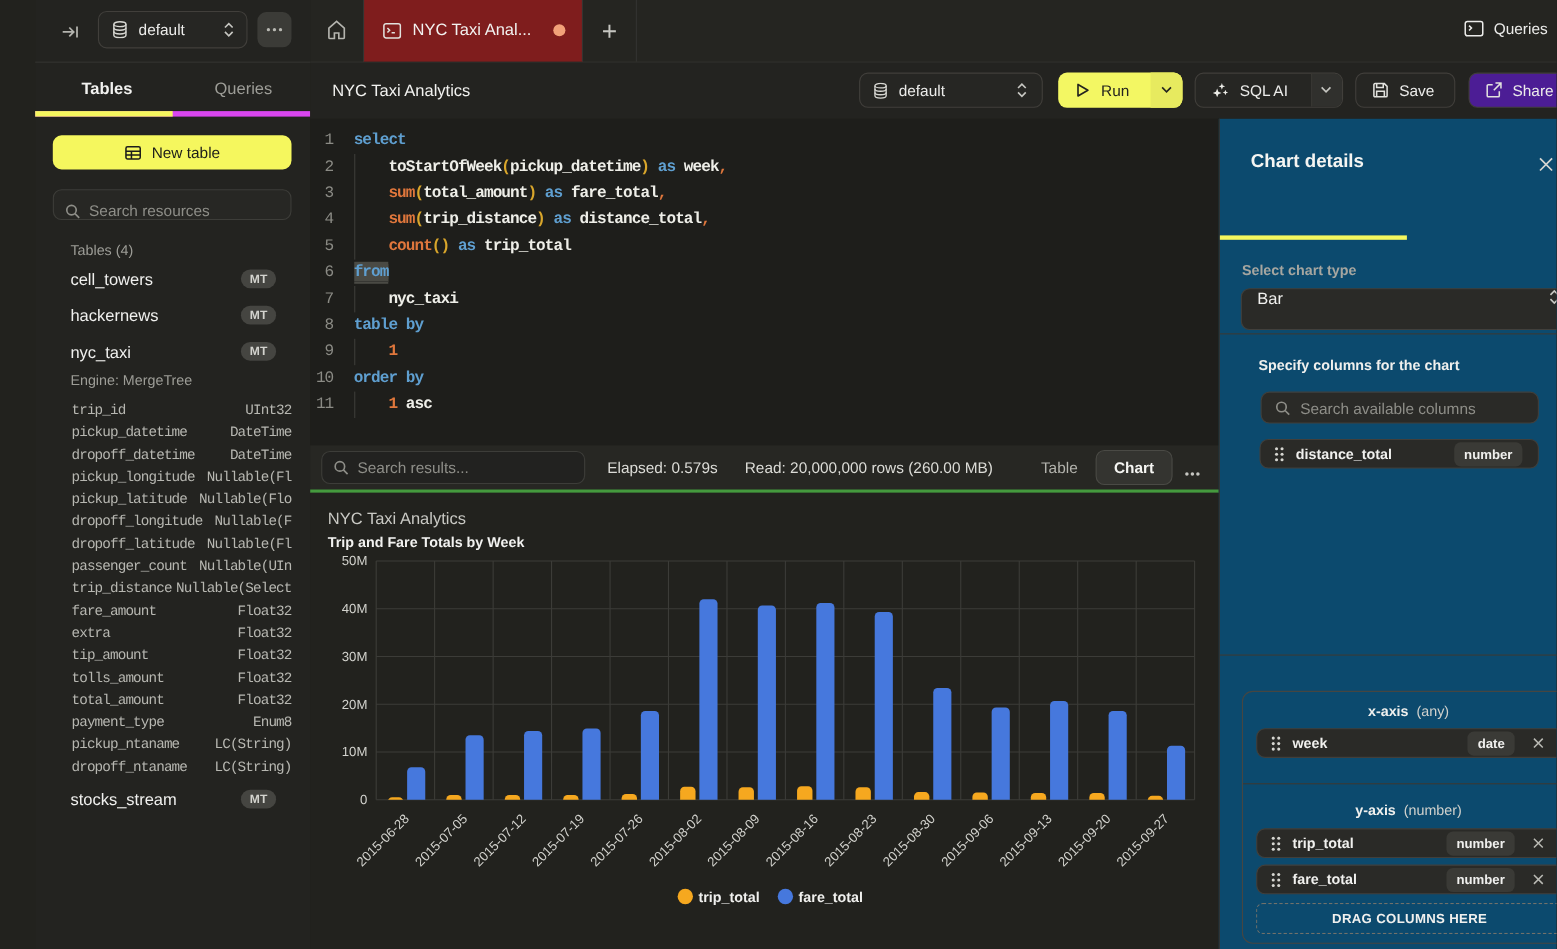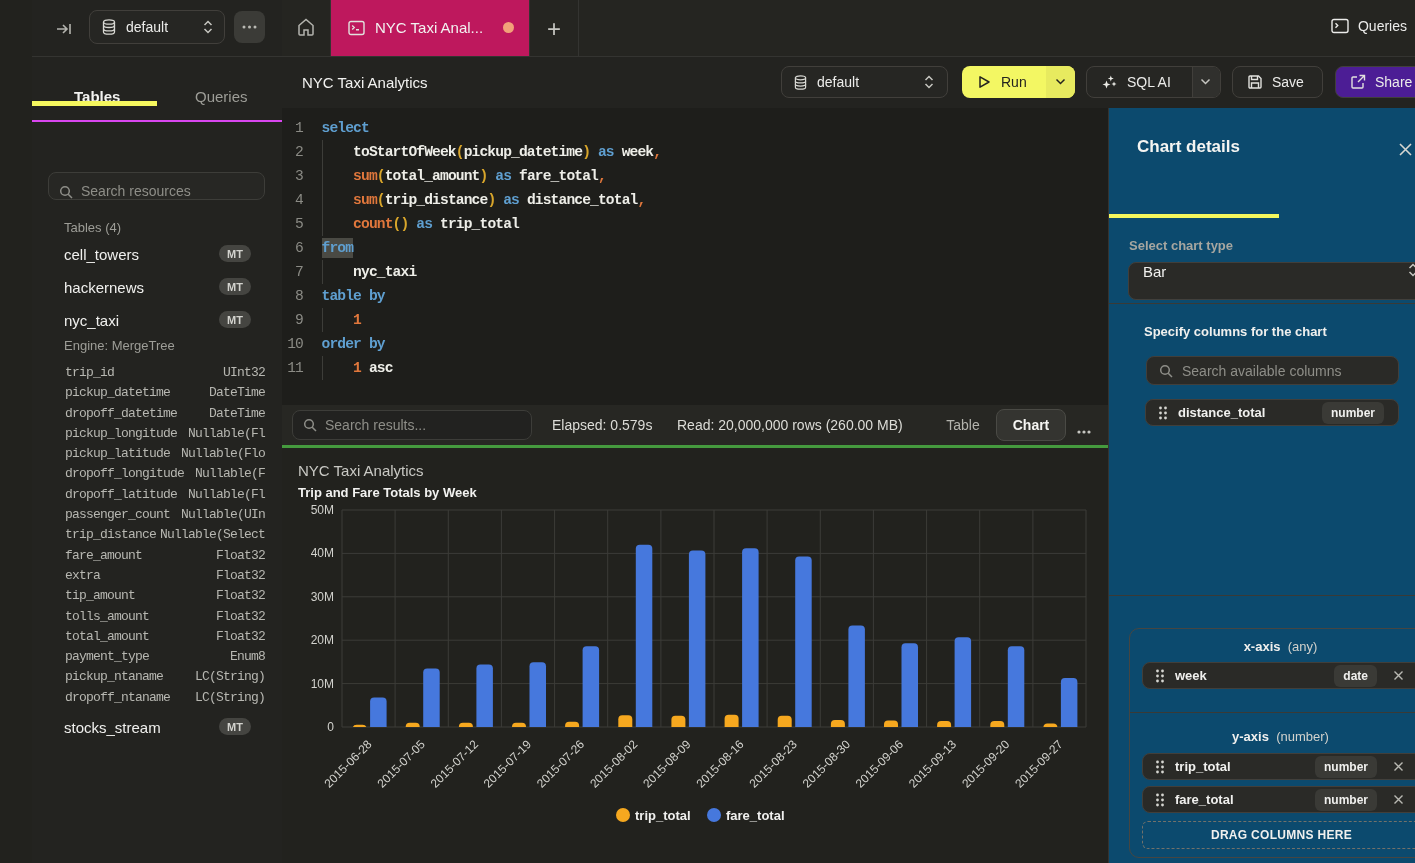--- a/index.html
+++ b/index.html
@@ -6,37 +6,37 @@
 html,body { width:1415px; height:863px; overflow:hidden; background:#22221e; font-family:"Liberation Sans", sans-serif; }
 .mono { font-family:"Liberation Mono", monospace; }
 #app { position:relative; width:1415px; height:863px;margin-left:32px; }
 
 
 #sidebar { position:absolute; left:0; top:0; width:250px; height:863px; background:#232320; border-right:1px solid #35353100; }
 #sb-top { position:absolute; left:0; top:0; width:250px; height:57px; border-bottom:1px solid #343431; }
 .collapse-ic { position:absolute; left:24px; top:21px; color:#b4b4ae; }
 #sb-db { position:absolute; left:57px; top:10px; width:136px; height:34px; background:#262623; border:1px solid #413f3b; border-radius:8px; color:#ececea; font-size:14px; display:flex; align-items:center; }
 #sb-dots { position:absolute; left:202px; top:11px; width:31px; height:32px; background:#3b3b37; border-radius:8px; text-align:center; }
-#sb-tabs { position:absolute; left:0; top:73px; width:250px; height:49px; border-bottom:2px solid #d946ef; }
+#sb-tabs { position:absolute; left:0; top:57px; width:250px; height:49px; border-bottom:5px solid #d946ef; }
 #sb-tabs .t1 { position:absolute; left:42px; top:15px; font-size:15px; font-weight:bold; color:#f2f2f0; }
 #sb-tabs .t2 { position:absolute; left:163px; top:15px; font-size:15px; color:#9d9d97; }
 #sb-underline { position:absolute; left:0; top:101px; width:125px; height:5px; background:#f5f75e; }
 #newtable { position:absolute; left:16px; top:123px; width:217px; height:31px; background:#f5f75e; border-radius:8px; color:#1d1d1a; font-size:14px; display:flex; align-items:center; justify-content:center; gap:9px; }
 #sb-search { position:absolute; left:16px; top:172px; width:217px; height:28px; background:#272724; border:1px solid #3d3d39; border-radius:8px; color:#8e8e88; font-size:14px; display:flex; align-items:flex-end; padding-left:10px; gap:8px; }
 #sb-tables-label { position:absolute; left:32px; top:220px; font-size:13px; color:#9d9d97; }
 .tbl-row { position:absolute; left:32px; width:201px; height:22px; color:#f0f0ee; font-size:15px; }
 .tbl-row .mt { position:absolute; right:14px; top:-1px; background:#454541; border-radius:9px; color:#d3d3ce; font-size:11px; font-weight:bold; padding:3px 8px 2px; }
 #engine { position:absolute; left:32px; top:338px; font-size:13px; color:#9d9d97; }
 #cols { position:absolute; left:33px; top:363px; width:200px; font-size:13px; letter-spacing:-0.8px; line-height:20.3px; color:#b7b7b1; }
 #cols .cr { display:flex; justify-content:space-between; white-space:pre; }
 
 
 #tabbar { position:absolute; left:250px; top:0; width:1165px; height:57px; background:#252521; border-bottom:1px solid #343431; }
 #tab-home { position:absolute; left:14px; top:17px; color:#b4b4ae; }
-#tab-active { position:absolute; left:48px; top:0; width:200px; height:56px; background:#be185d; border-right:1px solid #343431; border-left:1px solid #343431; }
+#tab-active { position:absolute; left:48px; top:0; width:200px; height:56px; background:#7f1d1d; border-right:1px solid #343431; border-left:1px solid #343431; }
 #tab-active .ticon { position:absolute; left:17px; top:20px; color:#e2e2de; }
 #tab-active .tname { position:absolute; left:44px; top:19px; color:#f2f2f0; font-size:15px; }
 #tab-active .dot { position:absolute; left:172px; top:22px; width:11px; height:11px; border-radius:50%; background:#f2a179; }
 #tab-plus { position:absolute; left:265px; top:15px; color:#c6c6c1; font-size:24px; font-weight:300; }
 #tab-sep2 { position:absolute; left:296px; top:0; width:1px; height:56px; background:#343431; }
 #queries-btn { position:absolute; right:40px; top:18px; color:#ececea; font-size:14px; display:flex; align-items:center; gap:9px; }
 
 
 #header { position:absolute; left:250px; top:57px; width:1165px; height:51px; background:#232320; }
 #h-title { position:absolute; left:20px; top:17px; color:#f2f2f0; font-size:15px; font-weight:500; }
@@ -122,20 +122,27 @@
             <circle cx="2" cy="2" r="1.5"></circle>
             <circle cx="7.5" cy="2" r="1.5"></circle>
             <circle cx="13" cy="2" r="1.5"></circle>
           </svg></div>
     </div>
     <div id="sb-tabs">
         <span class="t1">Tables</span>
         <span class="t2">Queries</span>
       </div>
     <div id="sb-underline"></div>
+    <div id="newtable">
+      <svg width="16" height="16" viewBox="0 0 16 16" fill="none" stroke="#1d1d1a" stroke-width="1.4">
+          <rect x="1.5" y="2.5" width="13" height="11" rx="1.5"></rect>
+          <path d="M1.5 6.5h13M6.5 6.5v7M1.5 10h13"></path>
+        </svg>
+      <span>New table</span>
+    </div>
     <div id="sb-search">
       <svg width="14" height="14" viewBox="0 0 14 14" fill="none" stroke="#8e8e88" stroke-width="1.5">
           <circle cx="6" cy="6" r="4.3"></circle>
           <path d="M9.2 9.2L13 13"></path>
         </svg>
       <span>Search resources</span>
     </div>
     <div id="sb-tables-label">Tables (4)</div>
     <div class="tbl-row" style="top:246px">cell_towers<span class="mt">MT</span></div>
     <div class="tbl-row" style="top:279px">hackernews<span class="mt">MT</span></div>

